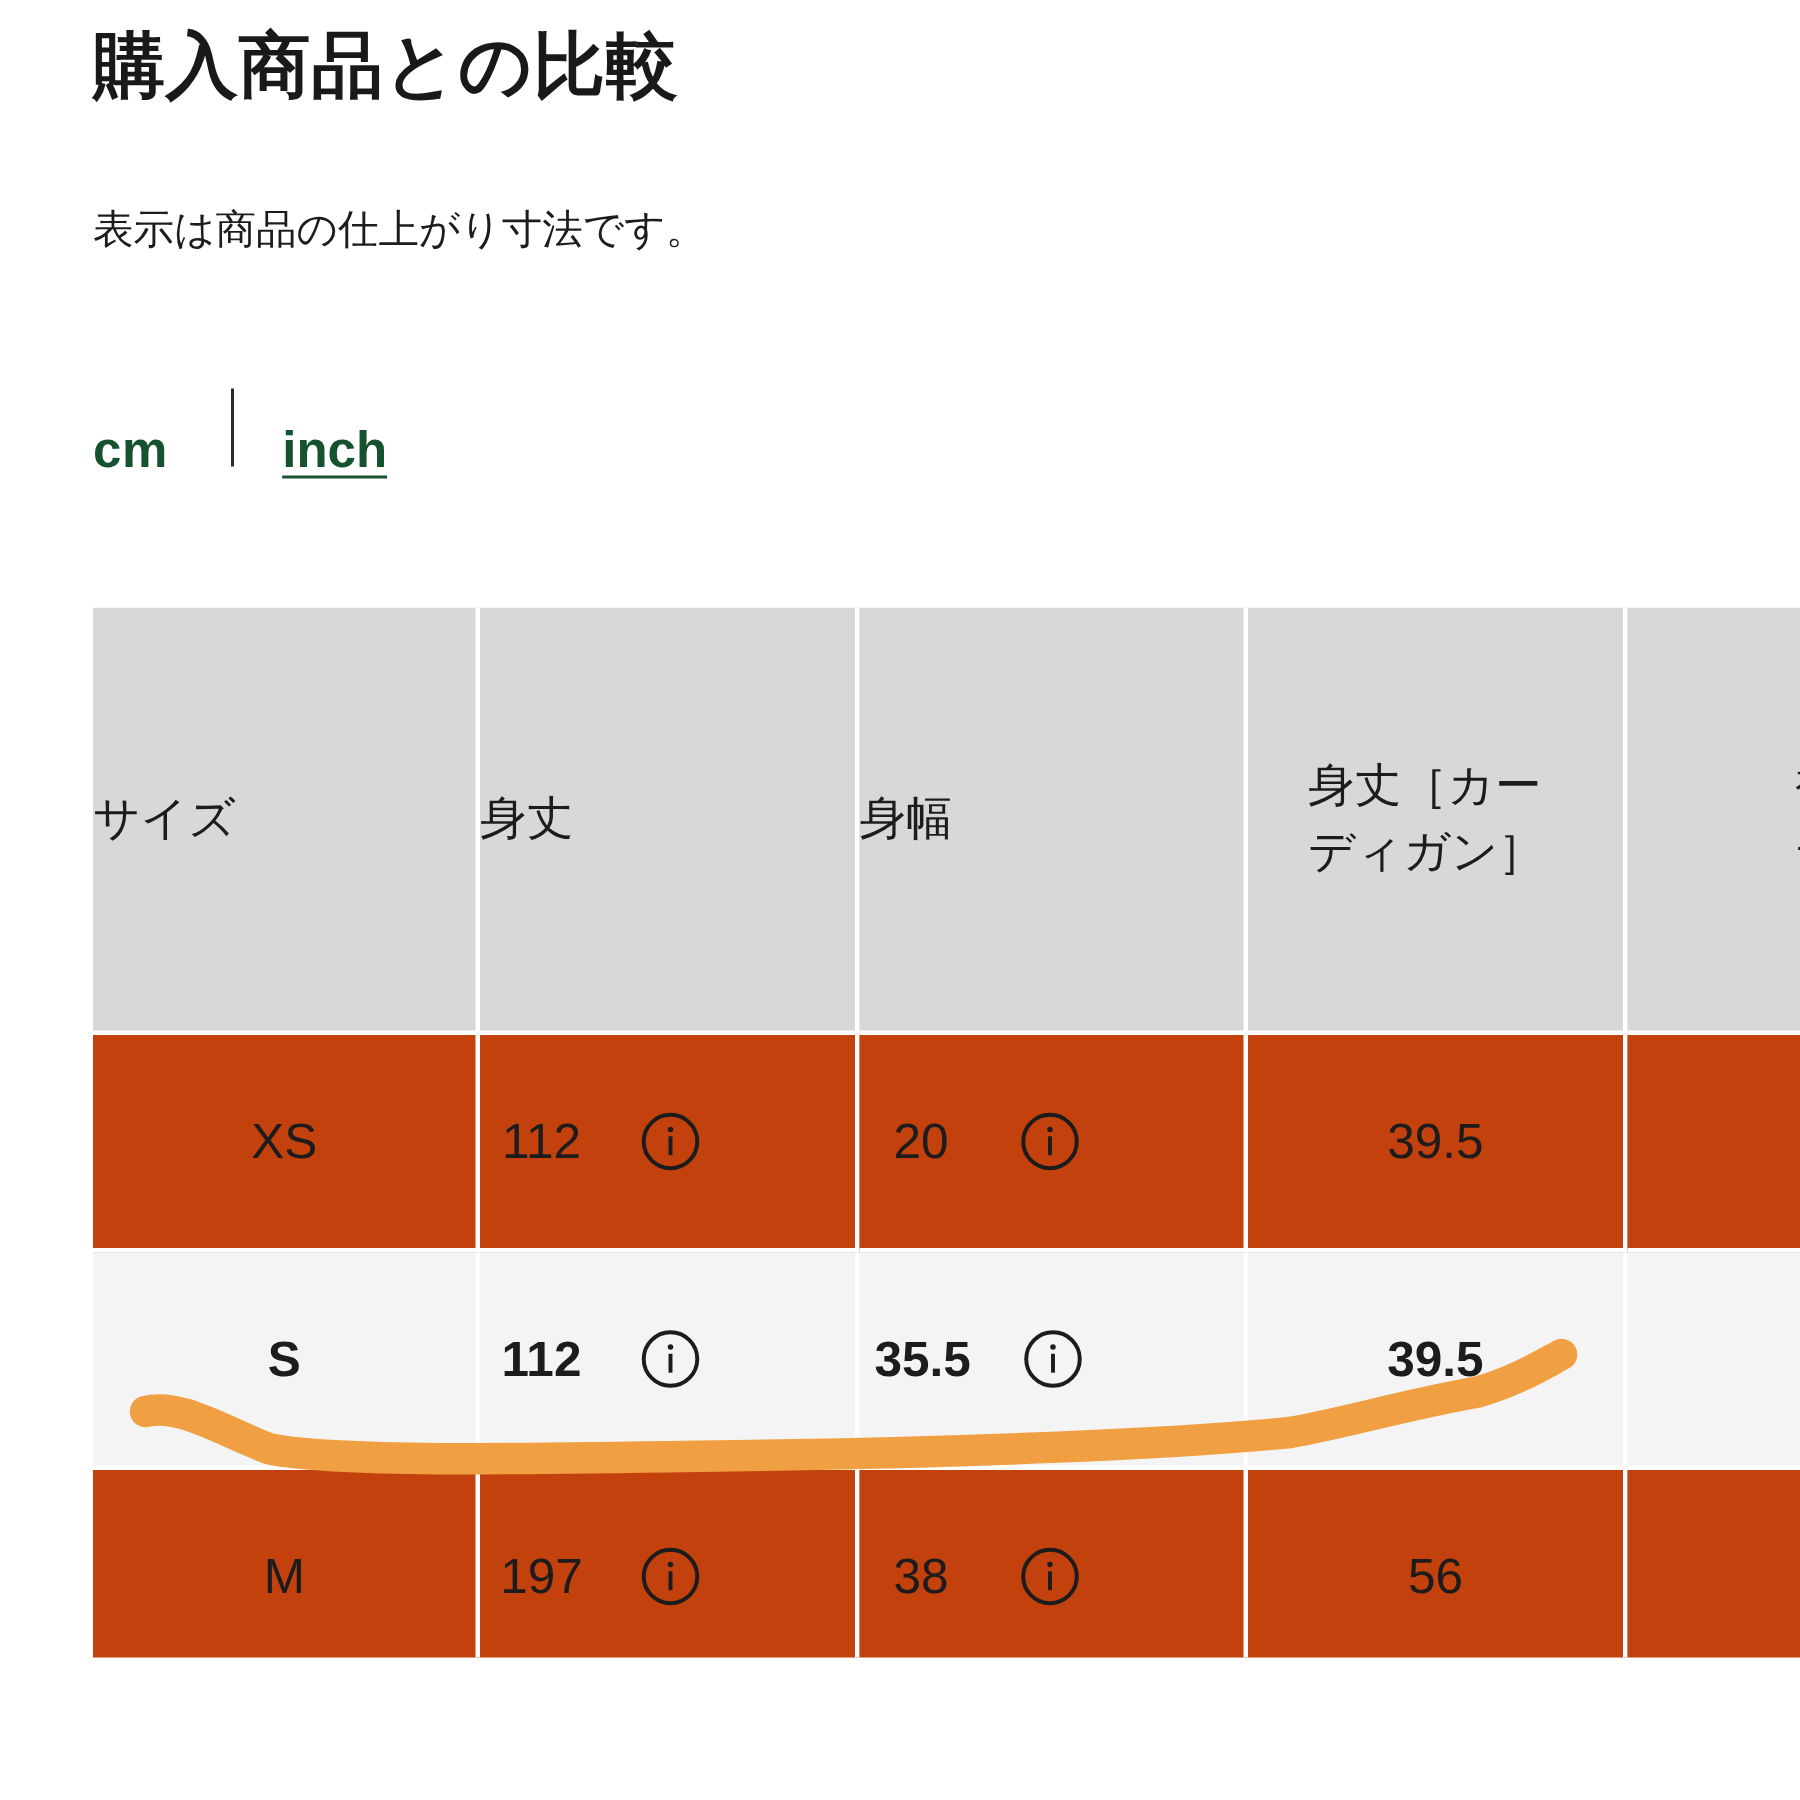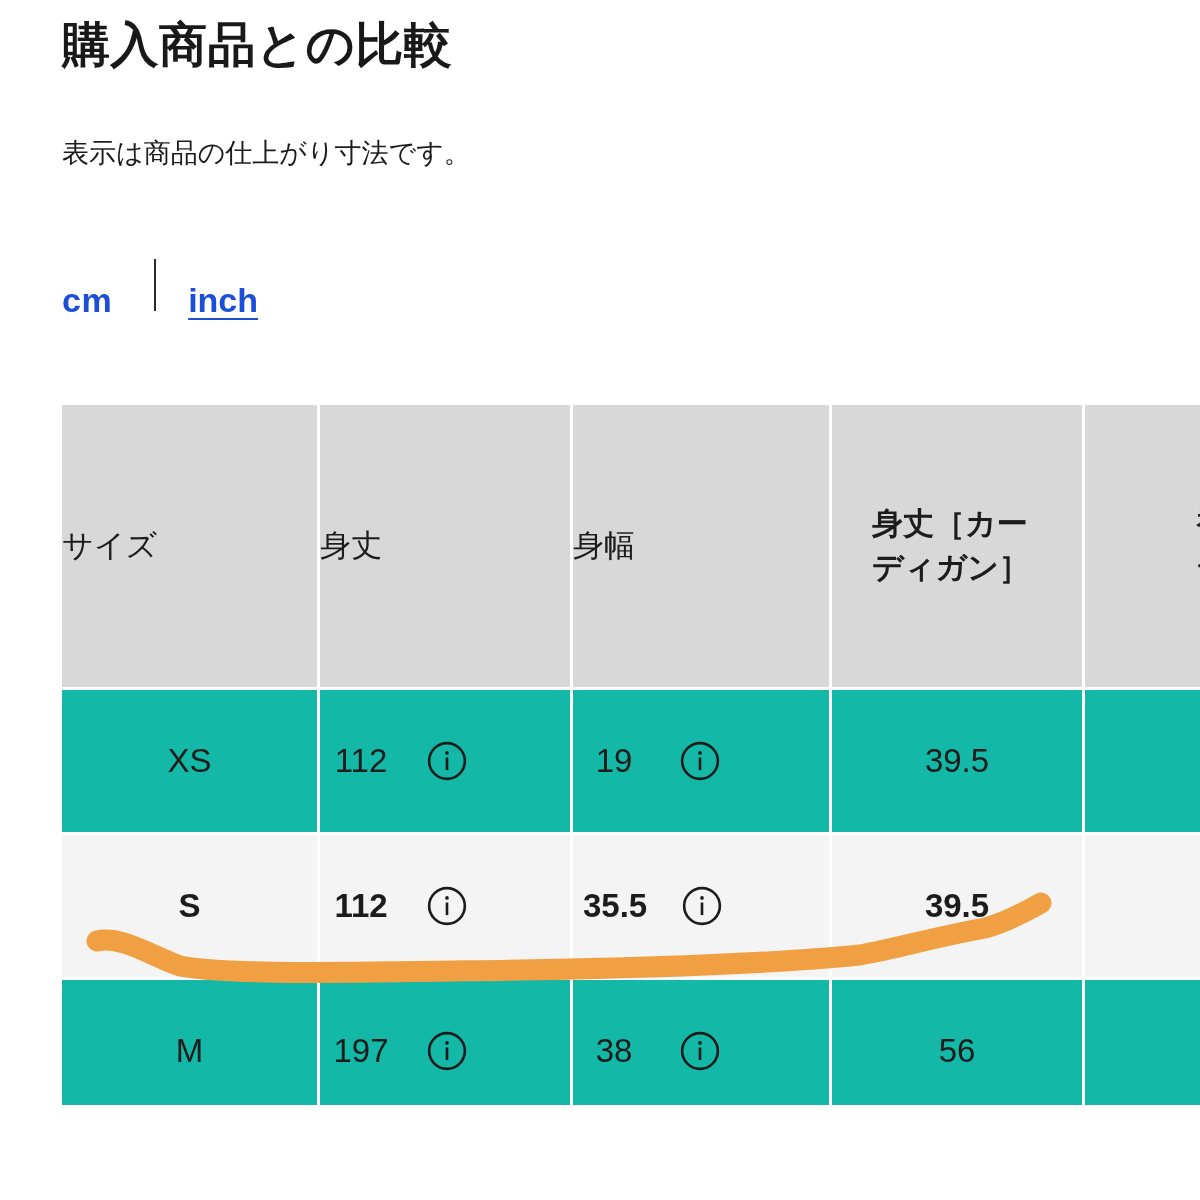--- a/index.html
+++ b/index.html
@@ -52,21 +52,21 @@
     position: absolute;
     left: 62px;
     top: 258px;
     display: flex;
     align-items: center;
     height: 54px;
   }
   .unit-option {
     font-size: 34px;
     line-height: 1;
-    color: #1d4ed8;
+    color: #14532d;
     white-space: nowrap;
     margin-top: 30px;
   }
   .unit-option.active {
     font-weight: 700;
     letter-spacing: 0.5px;
   }
   .unit-option.inactive {
     font-weight: 700;
     text-decoration: underline;
@@ -121,26 +121,25 @@
     padding: 0 28px;
     word-break: break-all;
   }
   thead th .hdr-inner {
     display: block;
     text-align: left;
   }
   thead th.hdr-narrow .hdr-inner {
     max-width: 170px;
     margin: 0 auto;
-    font-weight: bold;
   }
 
   tbody td {
     height: 142px;
-    background: #14b8a6;
+    background: #c2410c;
     font-size: 33px;
     font-weight: 400;
     color: #1c1c1c;
   }
   tbody tr.row-selected td {
     background: #f4f4f4;
     font-weight: 700;
   }
   tbody tr:last-child td {
     border-bottom: 3px solid #e8e8e8;
@@ -239,21 +238,21 @@
                 <svg viewBox="0 0 24 24" width="42" height="42" aria-hidden="true">
                   <circle cx="12" cy="12" r="10.2" fill="none" stroke="#1c1c1c" stroke-width="1.5"></circle>
                   <circle cx="12" cy="7.4" r="1.05" fill="#1c1c1c"></circle>
                   <rect x="11.25" y="10" width="1.5" height="7.2" fill="#1c1c1c"></rect>
                 </svg>
               </span>
             </div>
           </td>
           <td>
             <div class="cell-inner">
-              <span class="cell-value">19</span>
+              <span class="cell-value">20</span>
               <span class="info-icon">
                 <svg viewBox="0 0 24 24" width="42" height="42" aria-hidden="true">
                   <circle cx="12" cy="12" r="10.2" fill="none" stroke="#1c1c1c" stroke-width="1.5"></circle>
                   <circle cx="12" cy="7.4" r="1.05" fill="#1c1c1c"></circle>
                   <rect x="11.25" y="10" width="1.5" height="7.2" fill="#1c1c1c"></rect>
                 </svg>
               </span>
             </div>
           </td>
           <td>

